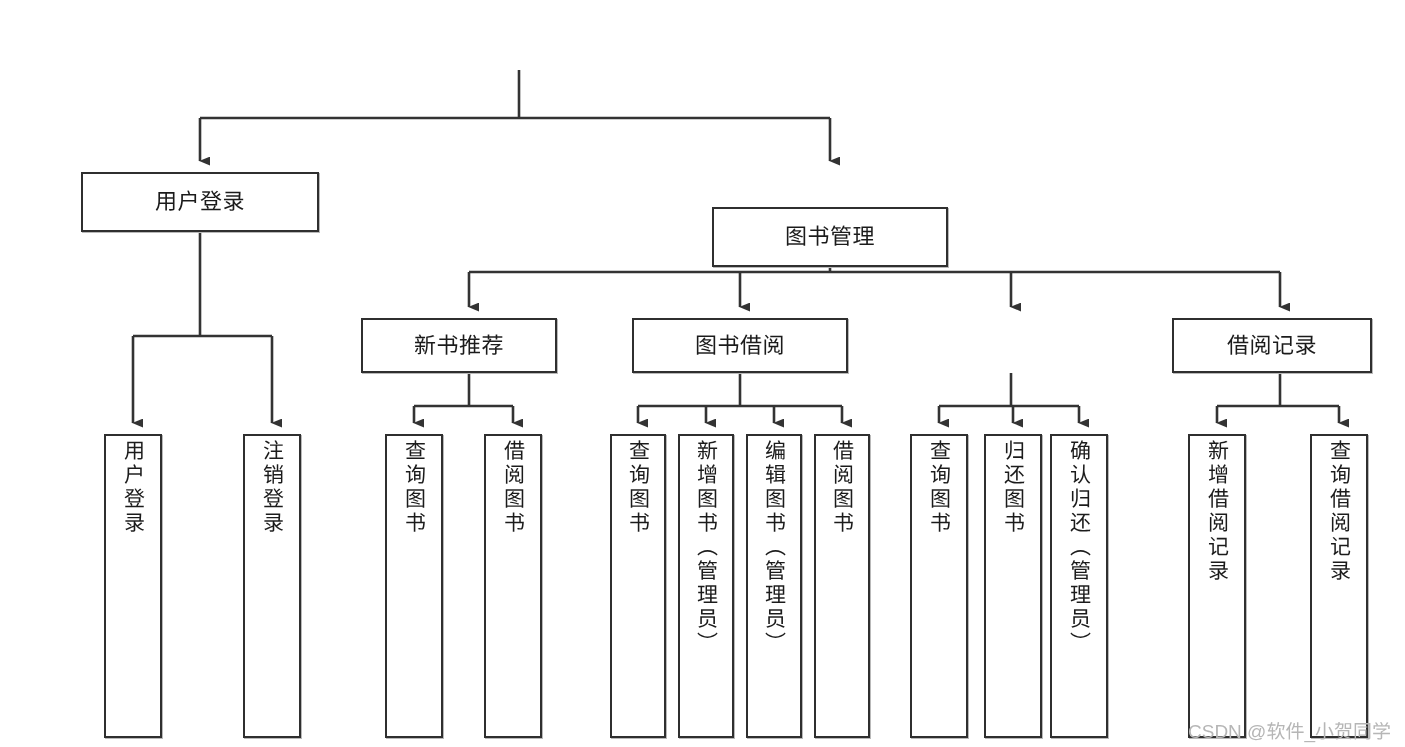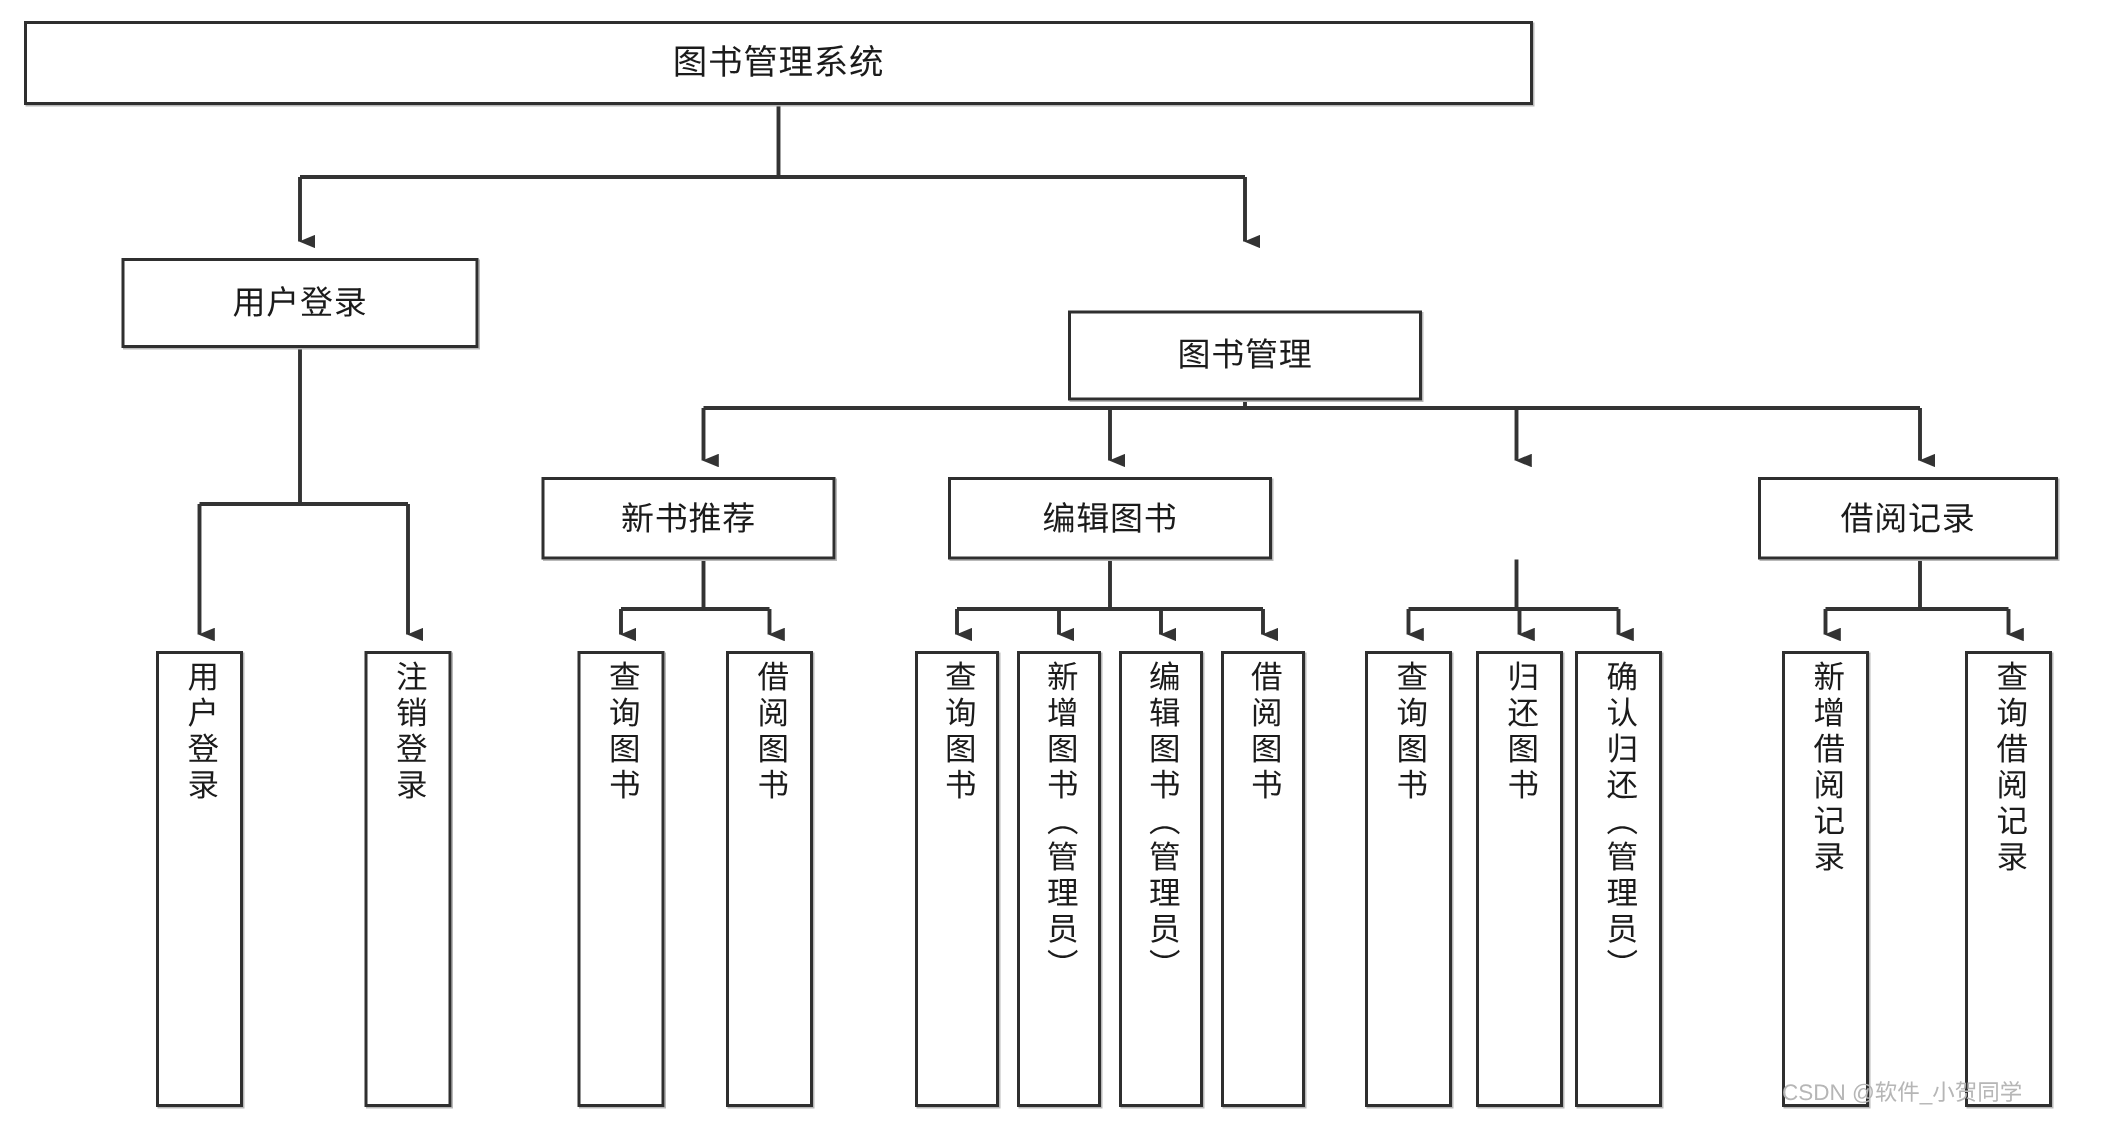--- a/index.html
+++ b/index.html
@@ -61,21 +61,21 @@
   .node.vert .node-label {
     writing-mode: vertical-rl;
     text-orientation: upright;
     font-size: 21px;
     letter-spacing: 3px;
     line-height: 1;
   }
   .watermark {
     position: absolute;
     color: #b6b6b6;
-    font-size: 15px;
+    font-size: 19px;
     white-space: nowrap;
     user-select: none;
     pointer-events: none;
   }
 </style>
 </head>
 <body>
 
 <div id="diagram-root">
 
@@ -115,36 +115,33 @@
         <line x1="939" y1="406" x2="939" y2="423" marker-end="url(#arrowhead)"></line>
         <line x1="1013" y1="406" x2="1013" y2="423" marker-end="url(#arrowhead)"></line>
         <line x1="1079" y1="406" x2="1079" y2="423" marker-end="url(#arrowhead)"></line>
         <line x1="1280" y1="373" x2="1280" y2="406"></line>
         <line x1="1217" y1="406" x2="1339" y2="406"></line>
         <line x1="1217" y1="406" x2="1217" y2="423" marker-end="url(#arrowhead)"></line>
         <line x1="1339" y1="406" x2="1339" y2="423" marker-end="url(#arrowhead)"></line>
       </g>
   </svg>
 
-  <div class="node root horiz" style="left: 16px; top: 14px; width: 1006px; height: 56px;">
-    <span class="node-label">图书管理系统</span>
-  </div>
 
   <div class="node horiz" style="left: 81px; top: 172px; width: 238px; height: 60px;">
     <span class="node-label">用户登录</span>
   </div>
   <div class="node horiz" style="left: 712px; top: 172px; width: 236px; height: 60px; margin-top: 35px;">
     <span class="node-label">图书管理</span>
   </div>
 
   <div class="node horiz" style="left: 361px; top: 318px; width: 196px; height: 55px;">
     <span class="node-label">新书推荐</span>
   </div>
   <div class="node horiz" style="left: 632px; top: 318px; width: 216px; height: 55px;">
-    <span class="node-label">编辑图书</span>
+    <span class="node-label">图书借阅</span>
   </div>
   <div class="node horiz" style="left: 1172px; top: 318px; width: 200px; height: 55px;">
     <span class="node-label">借阅记录</span>
   </div>
 
   <div class="node vert" style="left: 104px; top: 434px; width: 58px; height: 304px;">
     <span class="node-label">用户登录</span>
   </div>
   <div class="node vert" style="left: 243px; top: 434px; width: 58px; height: 304px;">
     <span class="node-label">注销登录</span>

